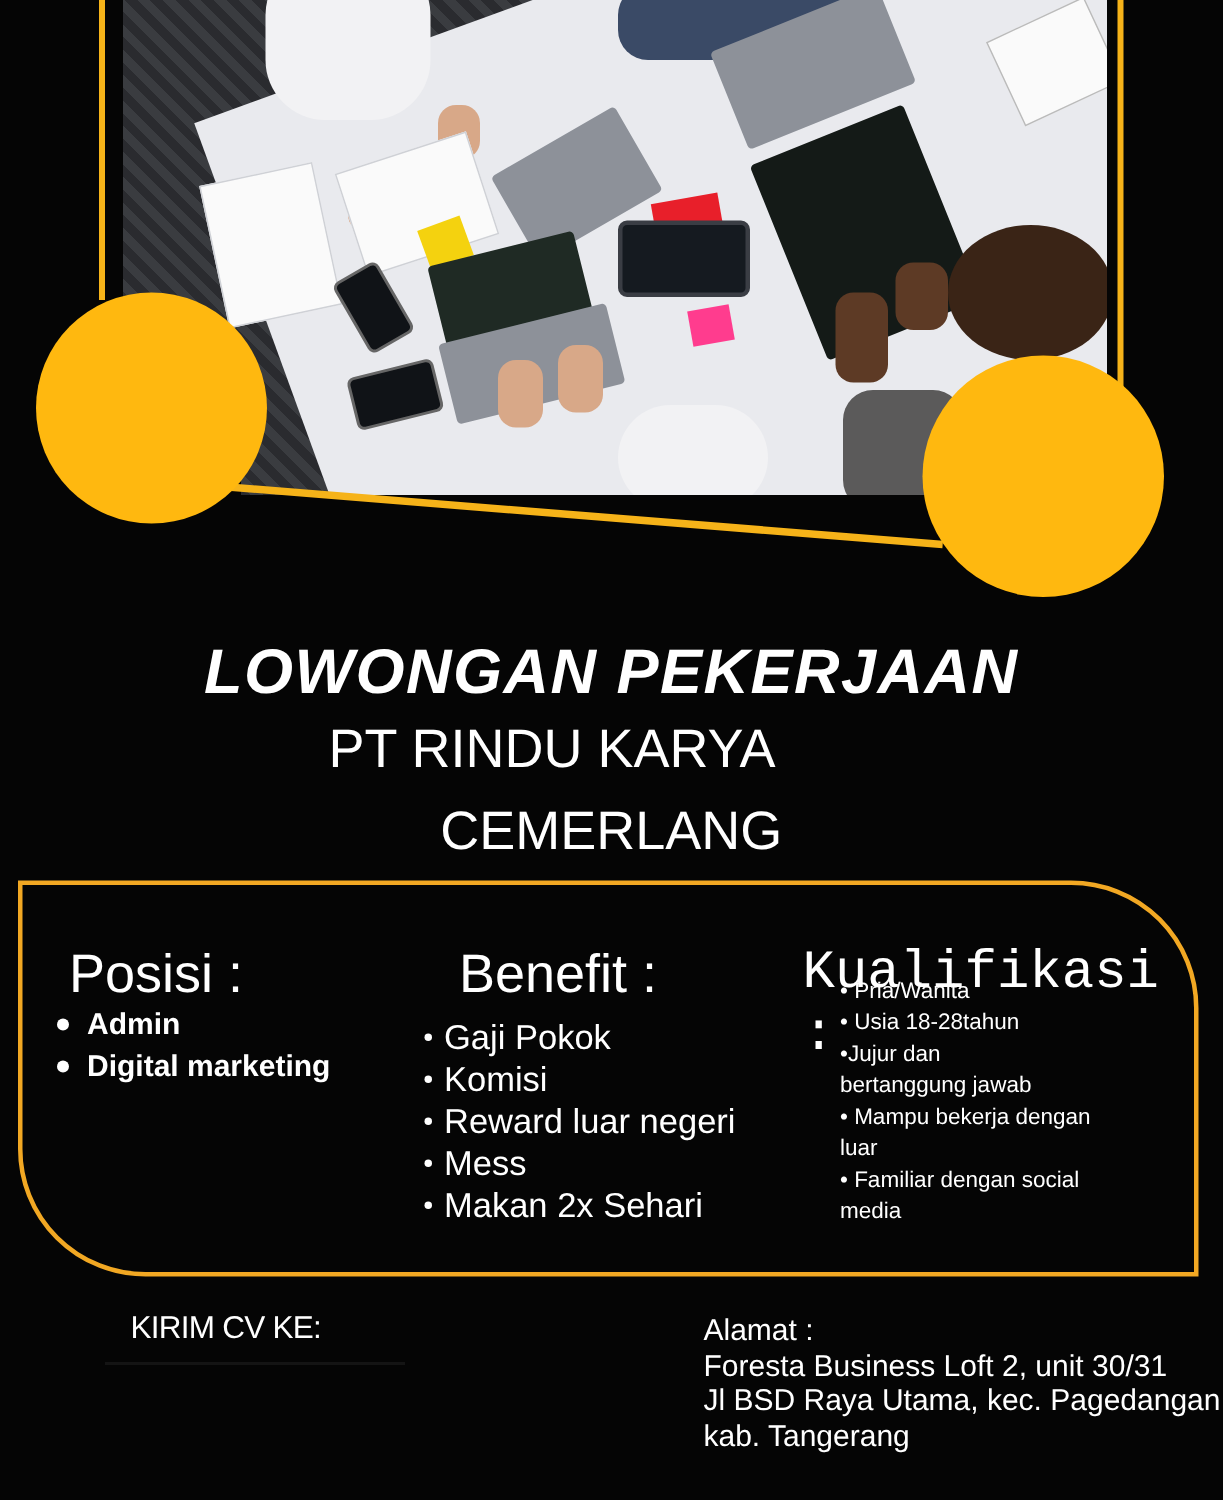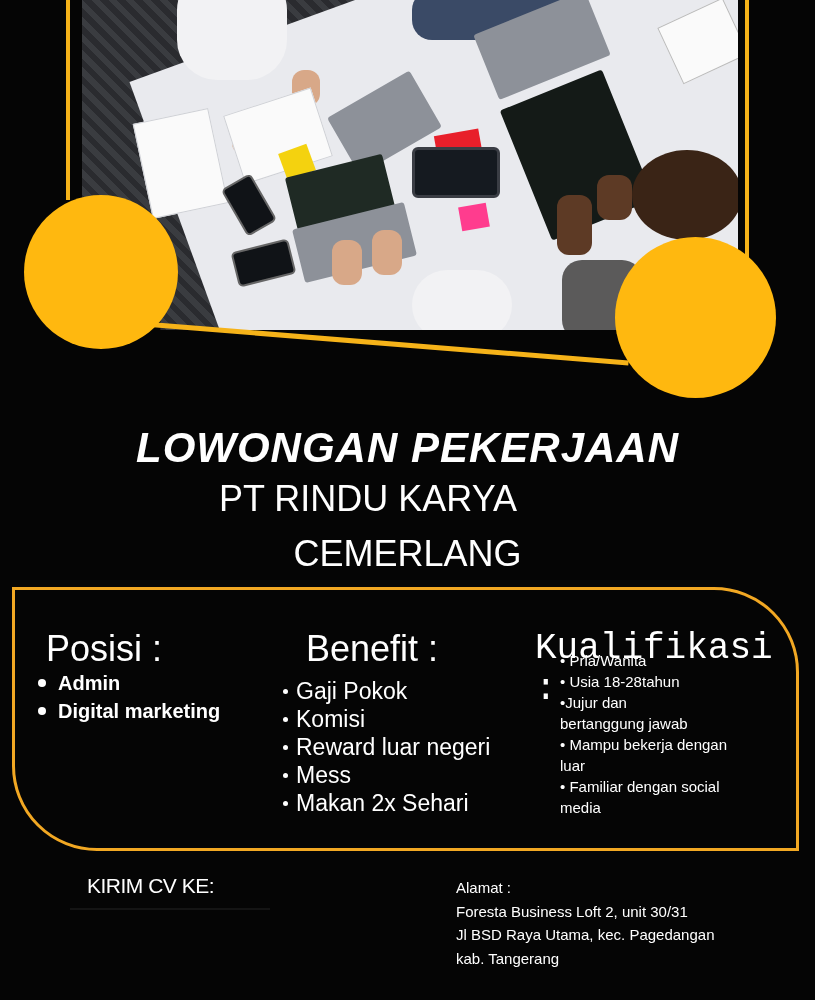--- a/index.html
+++ b/index.html
@@ -84,21 +84,21 @@
     #benefit-list { left: 283px; top: 677px; font-size: 23px; line-height: 28px; }
     #benefit-list li { padding-left: 13px; }
     #benefit-list li::before {
       content: ""; position: absolute; left: 0; top: 12px; width: 5px; height: 5px; border-radius: 50%; background: #fff;
     }
     #kualifikasi-list { left: 560px; top: 650px; font-size: 15px; line-height: 21px; width: 230px; }
 
     
     #cv-label { left: 49px; top: 874px; font-size: 21px; letter-spacing: -0.5px; margin-left: 38px; }
     #cv-contact-hidden { left: 70px; top: 908px; width: 200px; height: 2px; background: #141414; }
-    #address { left: 456px; top: 876px; font-size: 15px; line-height: 23.5px; }
+    #address { left: 469px; top: 876px; font-size: 20px; line-height: 23.5px; }
   </style>
 </head>
 <body>
 
 <div class="abs" id="photo-frame-left"></div>
 <div class="abs" id="photo-frame-right"></div>
 
 <div class="abs" id="photo" title="Overhead view of team working at a white desk with laptops, tablets, phones, documents and colorful sticky notes">
   <div class="abs carpet"></div>
   <div class="abs table-surface"></div>

